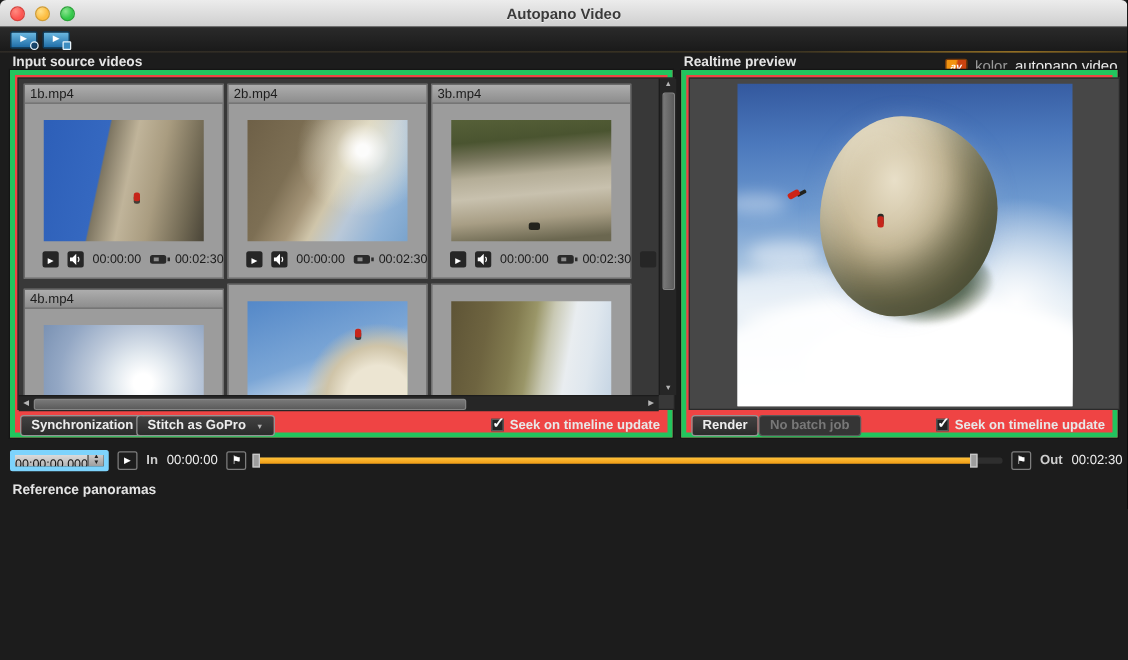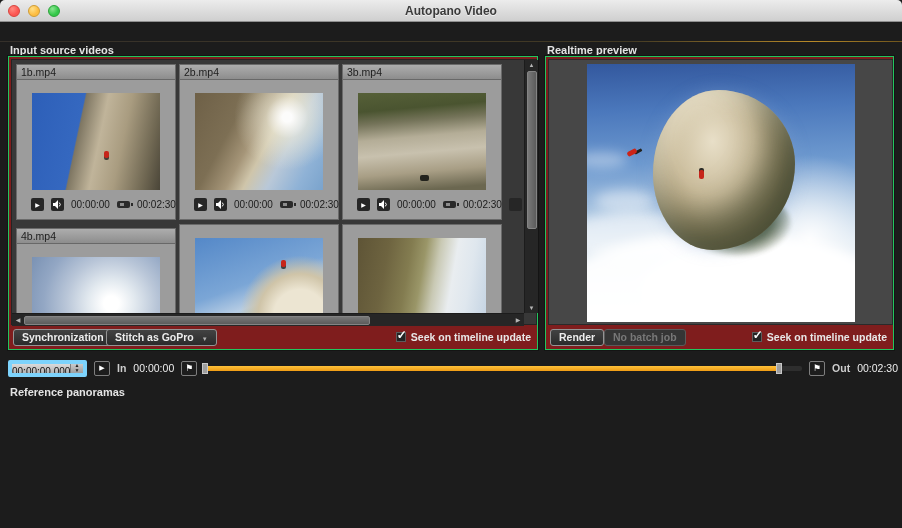--- a/index.html
+++ b/index.html
@@ -32,21 +32,21 @@
   .tool-ico .mini.sq { border-radius:1px; background:#3d8cc0; }
   .brand { position:absolute; right:8px; top:24px; display:flex; align-items:center; gap:6px; }
   .badge { width:18px; height:13px; border-radius:2px;
     background:linear-gradient(100deg,#f29310 45%,#cc4310 55%); border:1px solid #7a3a08;
     color:#fff; font-size:8px; font-weight:bold; font-style:italic; text-align:center; line-height:12px; }
   .brand-gray { color:#9a9a9a; font-size:12px; }
   .brand-white { color:#ececec; font-size:12px; }
 
   
   .sec-label { position:absolute; font-size:11px; font-weight:bold; color:#e4e4e4; }
-  .panel { position:absolute; background:#7f1d1d; border:1px solid #22c55e;
+  .panel { position:absolute; background:#ef4444; border:4px solid #22c55e;
     box-shadow:0 0 0 1px #141414; }
   .panel-inner { position:absolute; background:#383838; border:1px solid #242424; }
 
   
   #input-panel { left:8px; top:56px; width:530px; height:294px; }
   #input-inner { left:2px; top:2px; width:526px; height:266px; }
   #cells-viewport { position:absolute; left:0; top:0; width:512px; height:253px; overflow:hidden; }
   .cell { position:absolute; width:160px; height:156px; background:#9c9c9c; border:1px solid #6a6a6a; }
   .cell-header { height:15px; background:linear-gradient(#adadad,#8d8d8d); border-bottom:1px solid #686868;
     font-size:10.5px; color:#1d1d1d; padding:1px 4px; line-height:13px; cursor:pointer; }
@@ -165,20 +165,35 @@
 
   <div class="titlebar">
     <div class="lights">
       <div class="light red"></div>
       <div class="light yellow"></div>
       <div class="light green"></div>
     </div>
     <div class="title">Autopano Video</div>
   </div>
 
+  <div class="toolbar">
+    <div class="tool-ico" style="left:8px;">
+      <span>▶</span>
+      <span class="mini"></span>
+    </div>
+    <div class="tool-ico" style="left:34px;">
+      <span>▶</span>
+      <span class="mini sq"></span>
+    </div>
+    <div class="brand">
+      <div class="badge">av</div>
+      <span class="brand-gray">kolor</span>
+      <span class="brand-white">autopano video</span>
+    </div>
+  </div>
   <div class="toolbar-line"></div>
 
   <div class="sec-label" style="left:10px;top:44px;">Input source videos</div>
   <div class="panel" id="input-panel">
     <div class="panel-inner" id="input-inner">
       <div id="cells-viewport">
 
         <div class="cell" style="left:4px;top:4px;">
           <div class="cell-header">1b.mp4</div>
           <div class="thumb t0">

